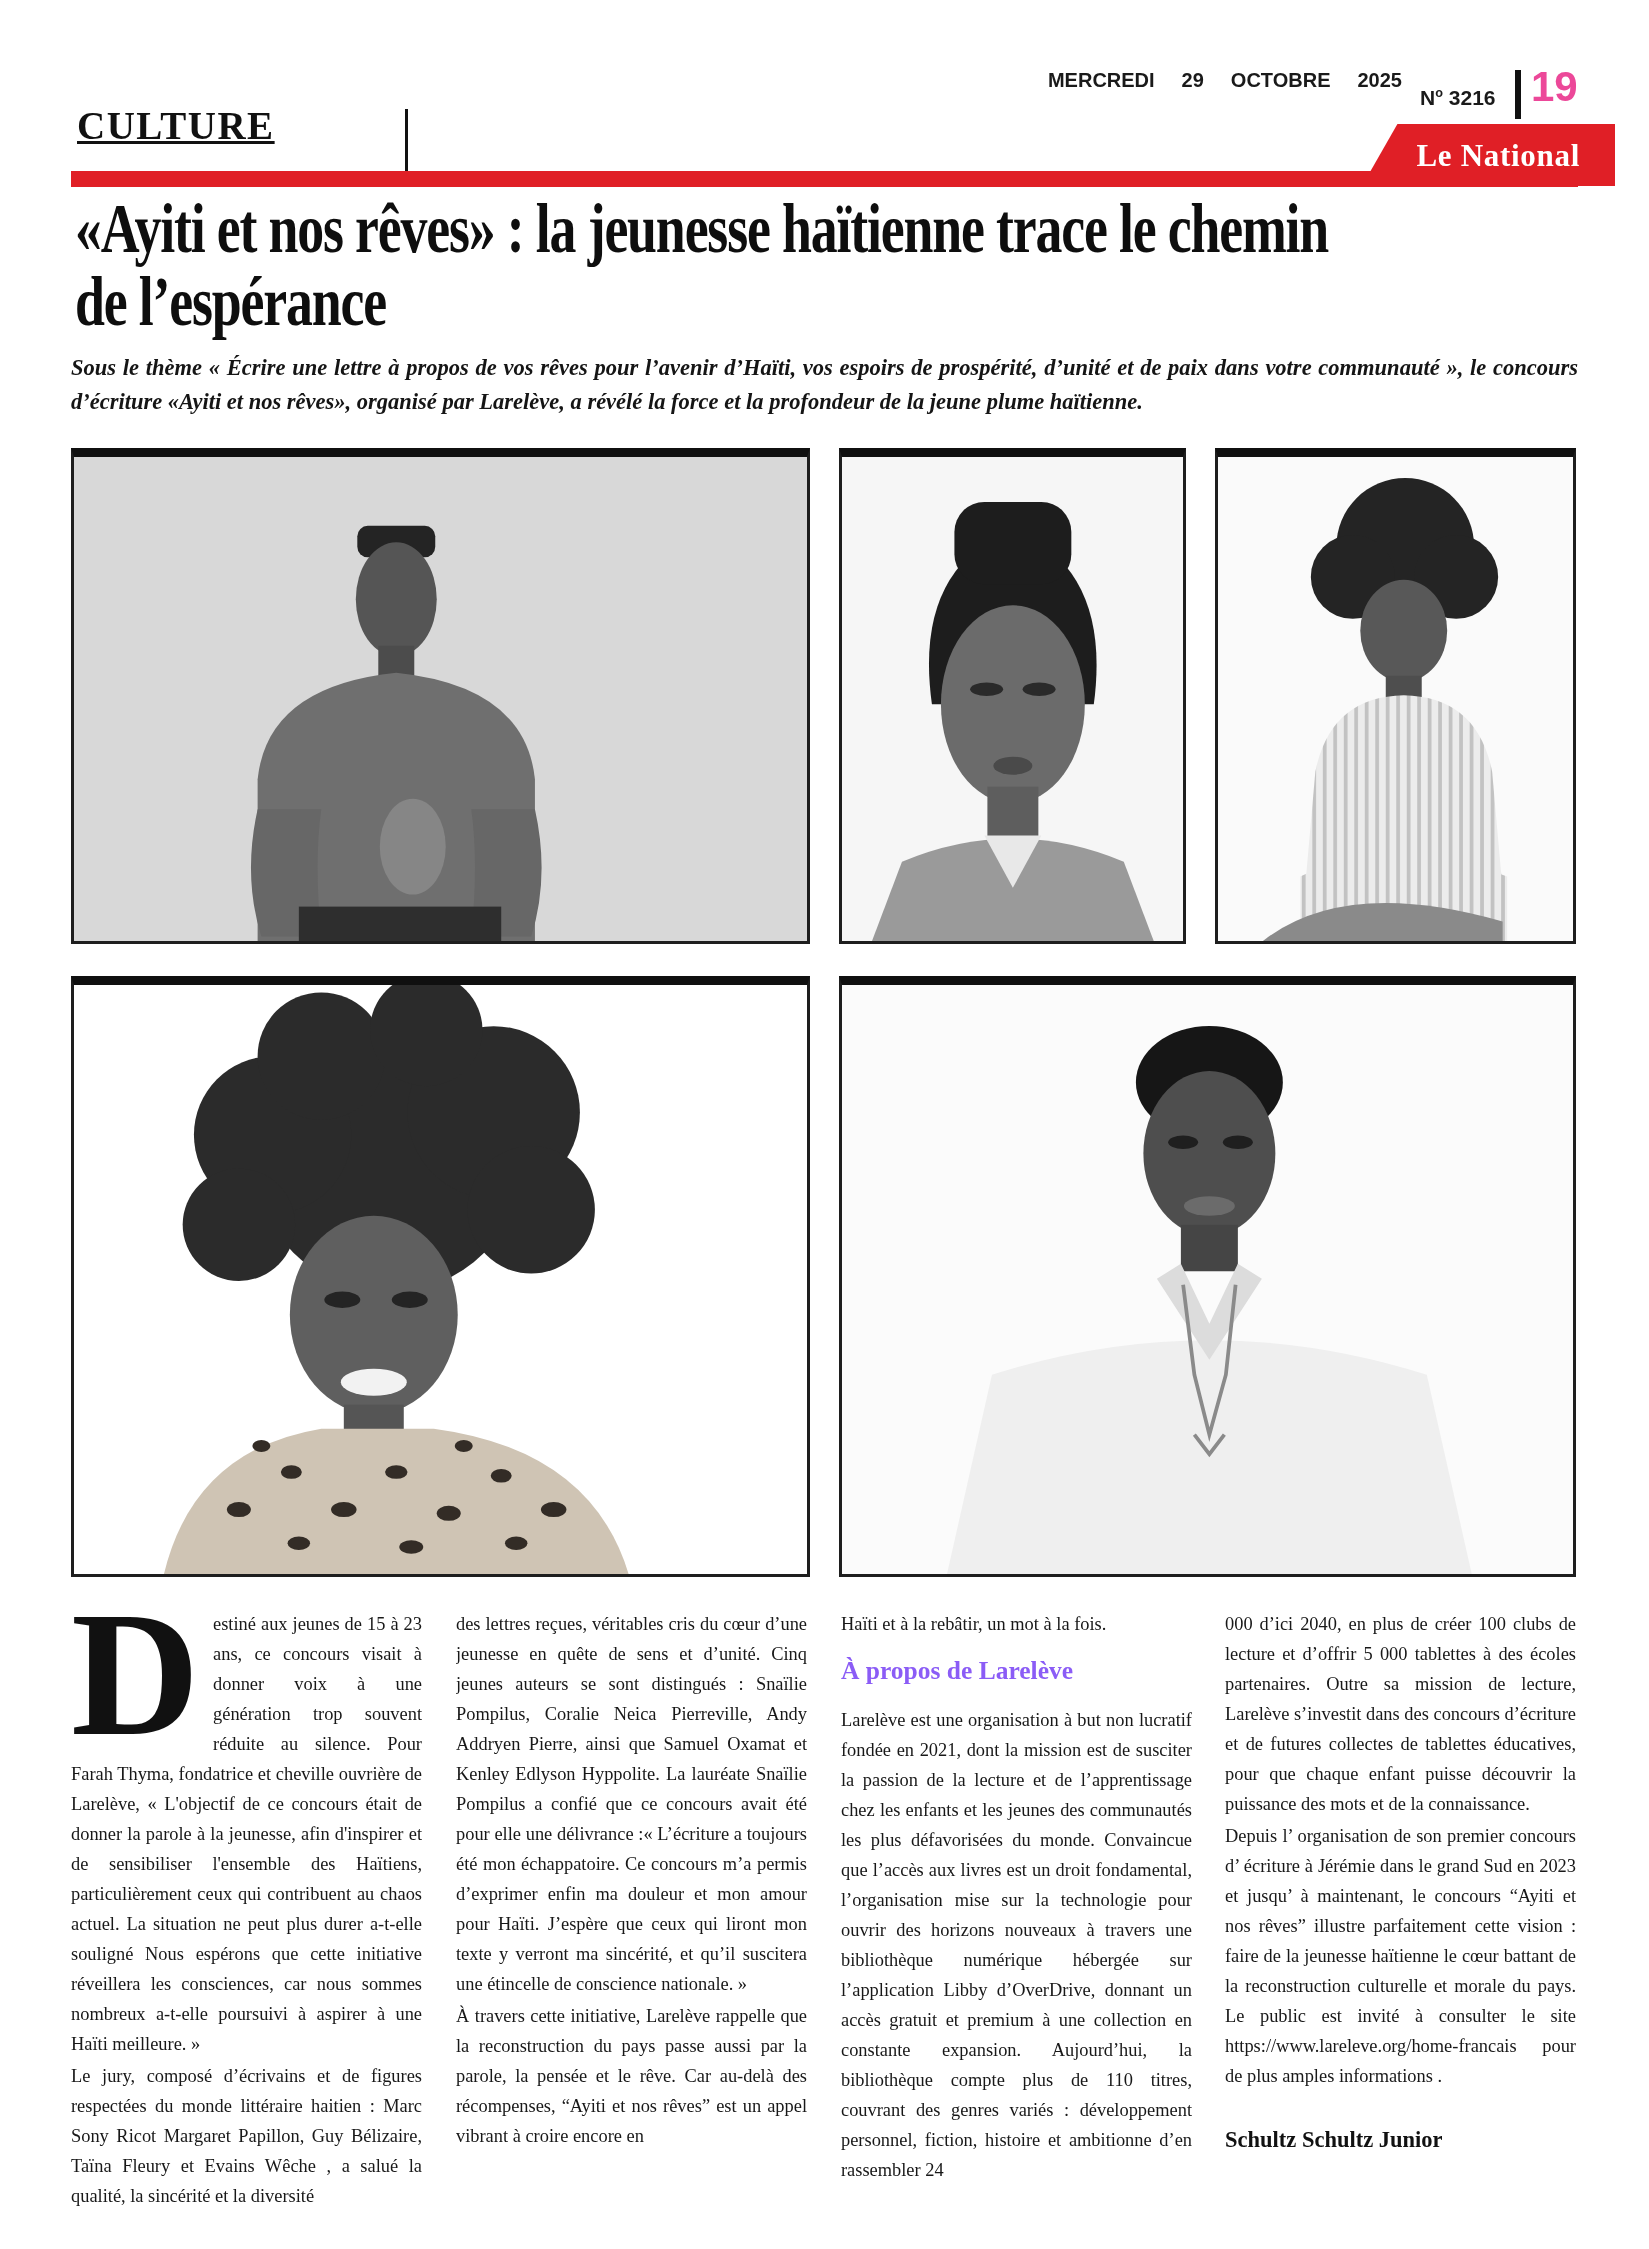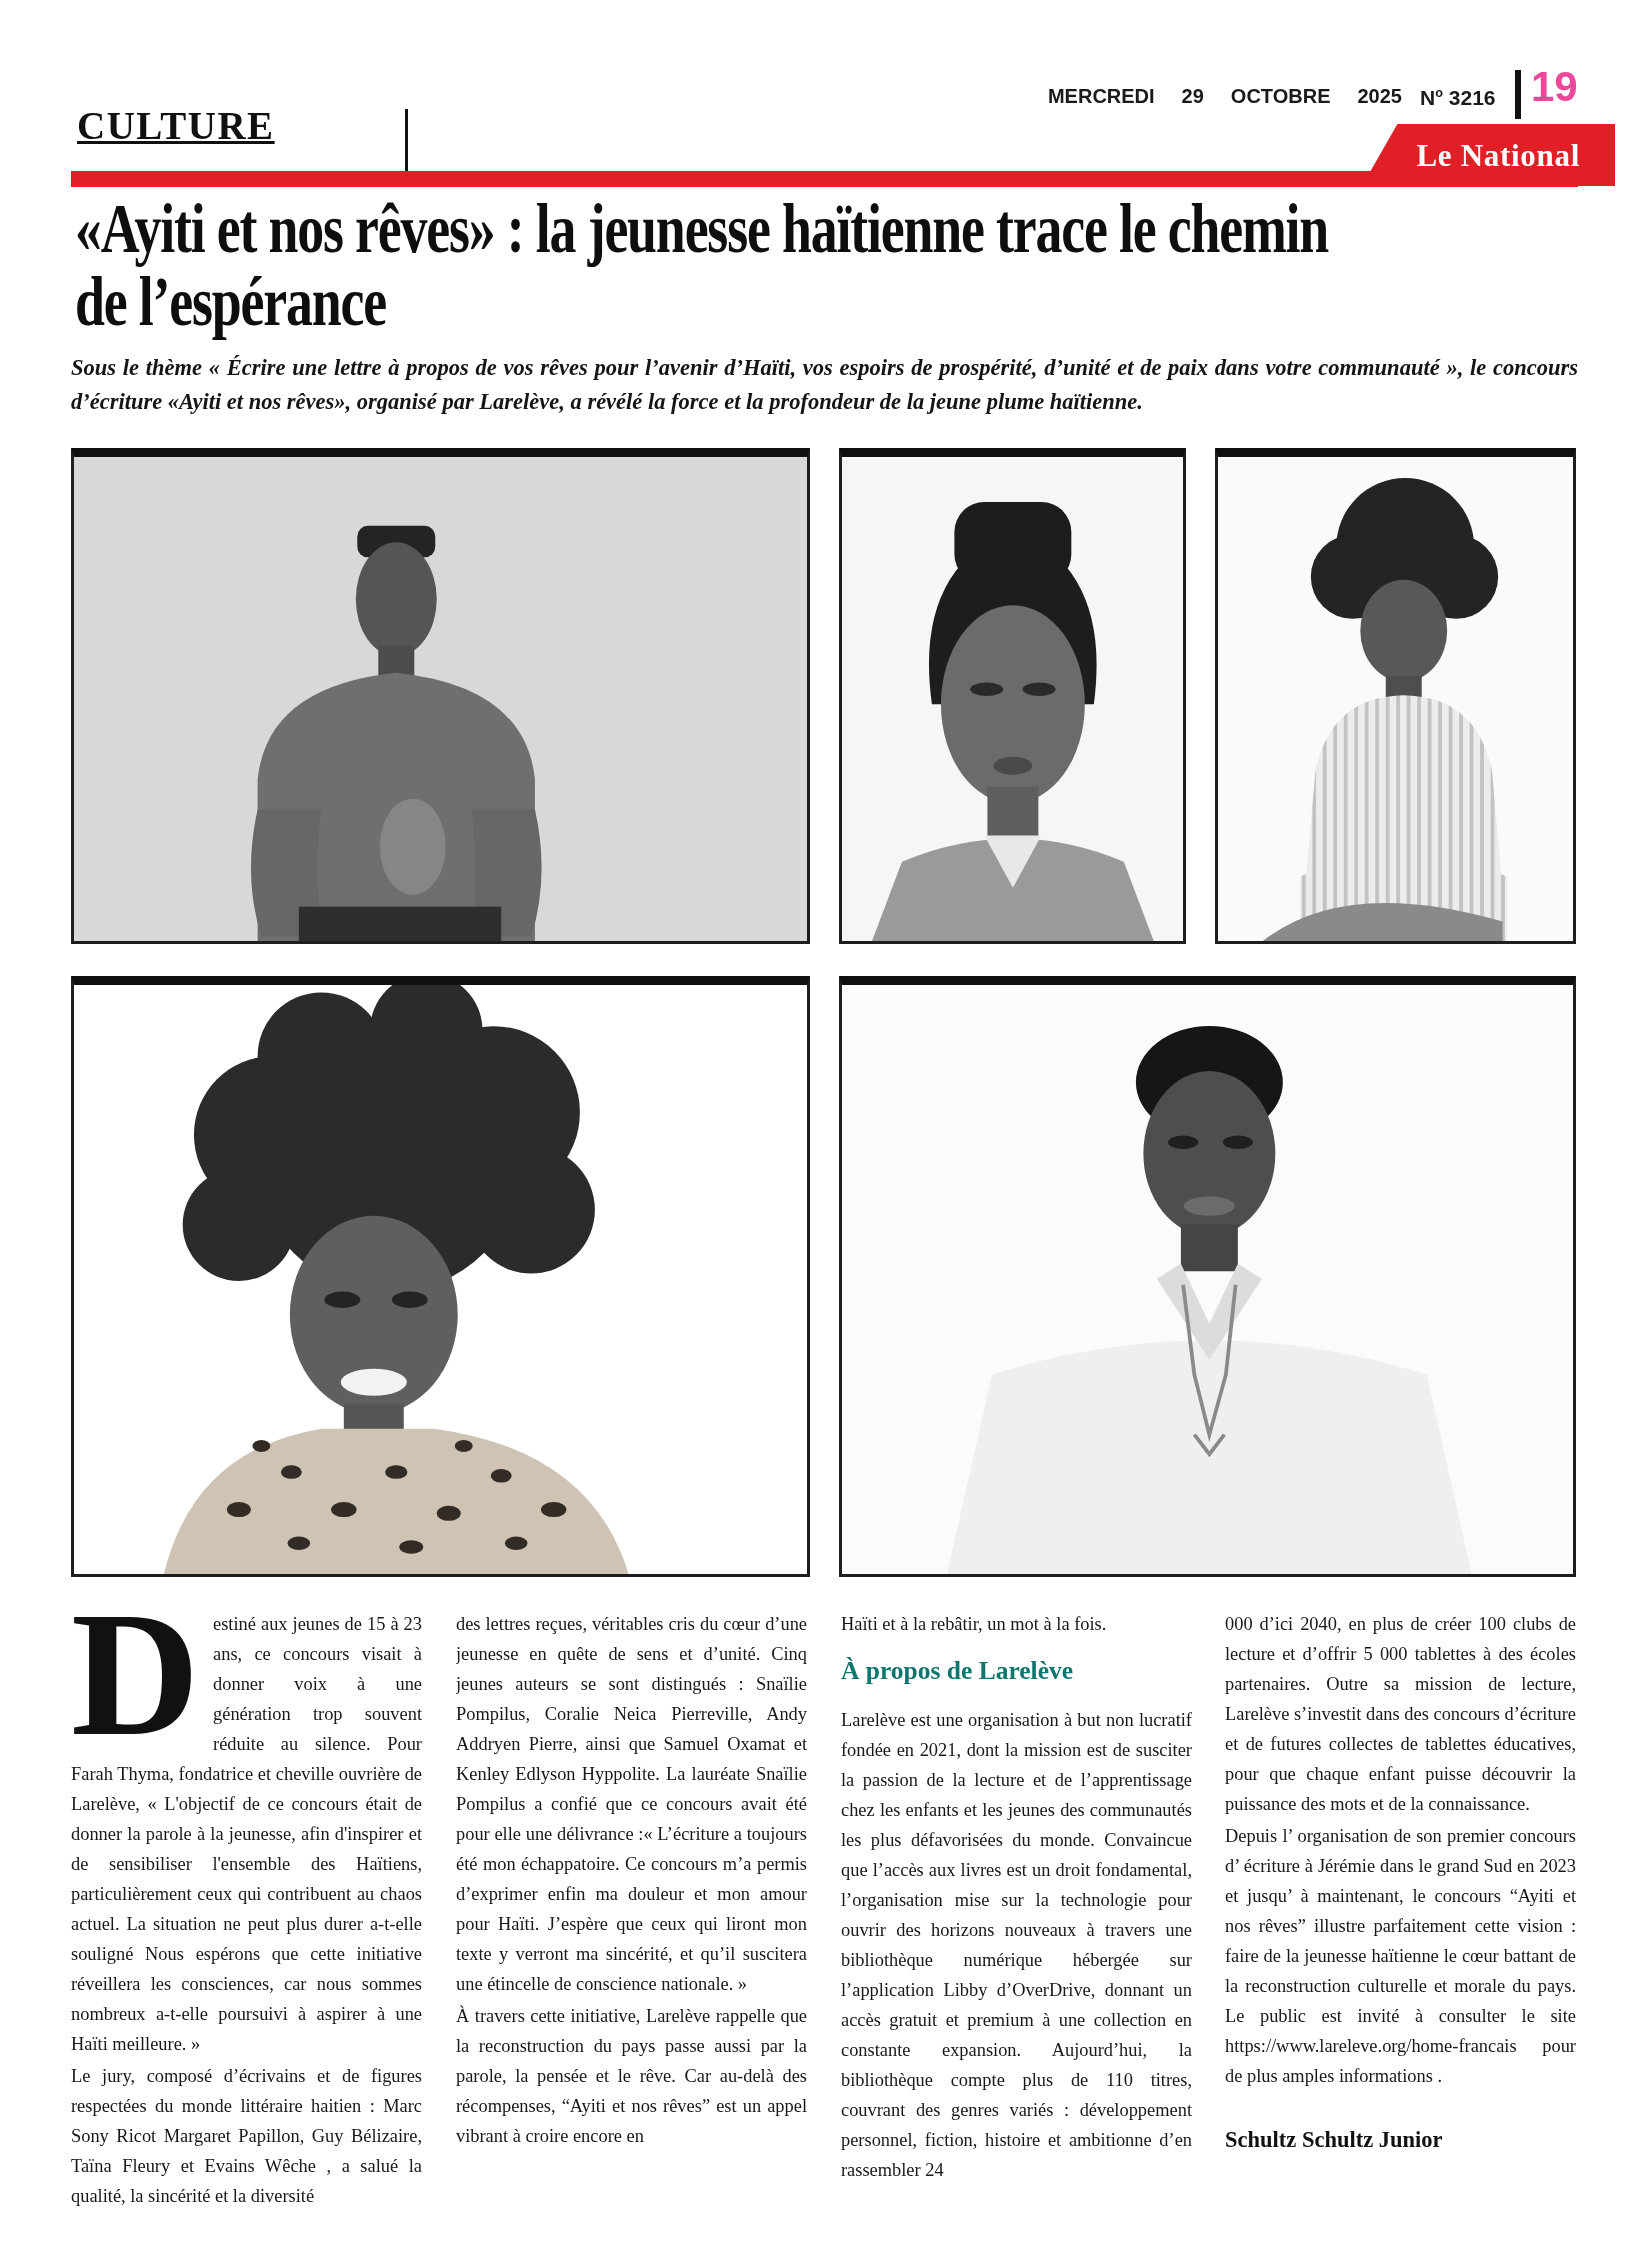--- a/index.html
+++ b/index.html
@@ -11,21 +11,21 @@
   
   .section-title{
     position:absolute;left:77px;top:106px;
     font:700 39px/1 "Liberation Serif","DejaVu Serif",serif;
     letter-spacing:1.5px;color:#111;text-decoration:underline;
   }
   .header-divider{
     position:absolute;left:405px;top:109px;width:3px;height:66px;background:#111;
   }
   .dateline{
-    position:absolute;left:1020px;top:84px;width:382px;
+    position:absolute;left:1020px;top:68px;width:382px;
     display:flex;justify-content:flex-end;gap:27px;
     font:700 20px/1.2 "Liberation Sans","DejaVu Sans",sans-serif;color:#1a1a1a;
   }
   .issue{
     position:absolute;left:1420px;top:85px;
     font:700 21px/1.2 "Liberation Sans","DejaVu Sans",sans-serif;color:#1a1a1a;
     white-space:nowrap;
   }
   .issue sup{font-size:12.7px;vertical-align:super;}
   .pagenum-divider{
@@ -79,21 +79,21 @@
     font:18.4px/30px "Liberation Serif","DejaVu Serif",serif;
     text-align:justify;color:#181818;
   }
   .col-1{left:71px;} .col-2{left:456px;} .col-3{left:841px;} .col-4{left:1225px;}
   .col p{margin:0 0 1.5px 0;}
   .dropcap{
     float:left;font:700 178px/120px "Liberation Serif","DejaVu Serif",serif;
     margin:4.5px 13.5px 0 0;color:#111;
   }
   .subhead{
-    font:700 25.5px/30px "Liberation Serif","DejaVu Serif",serif;color:#0f766e;
+    font:700 25.5px/30px "Liberation Serif","DejaVu Serif",serif;color:#8b5cf6;
     text-align:left;margin:16.5px 0 19.5px 0;
   }
   .byline{
     font:700 22.5px/30px "Liberation Serif","DejaVu Serif",serif;color:#111;
     text-align:left;margin-top:34px;
   }
 </style>
 </head>
 <body>
 

